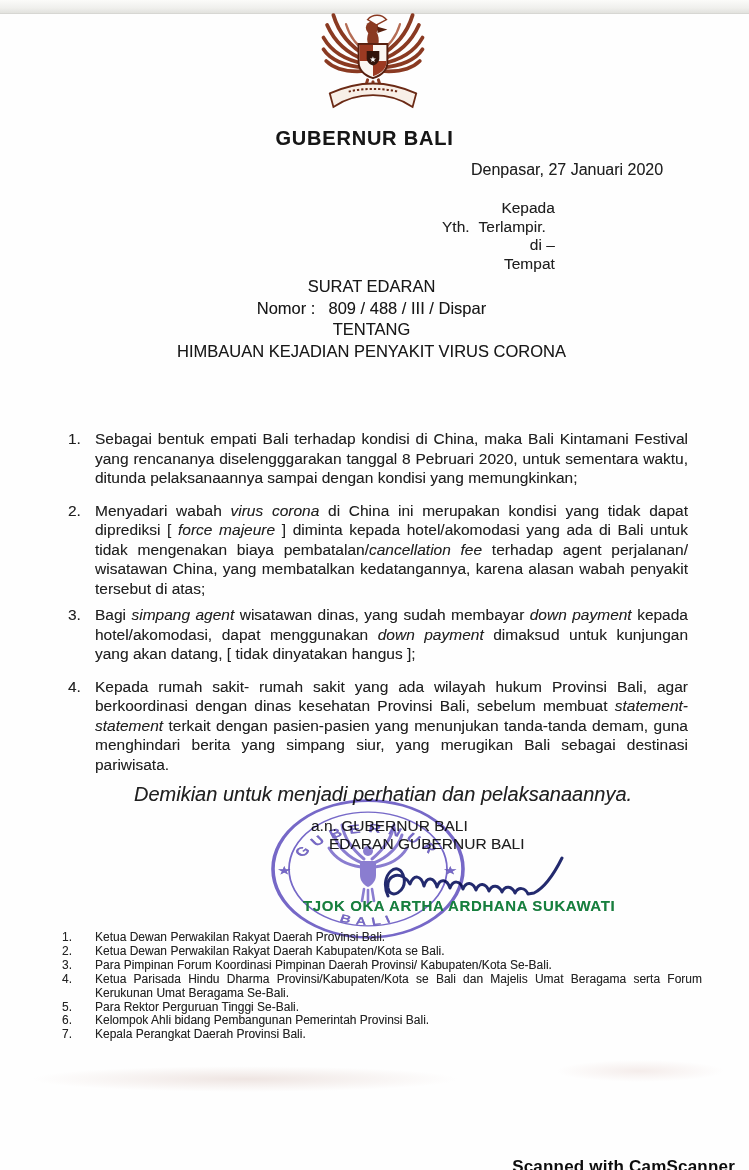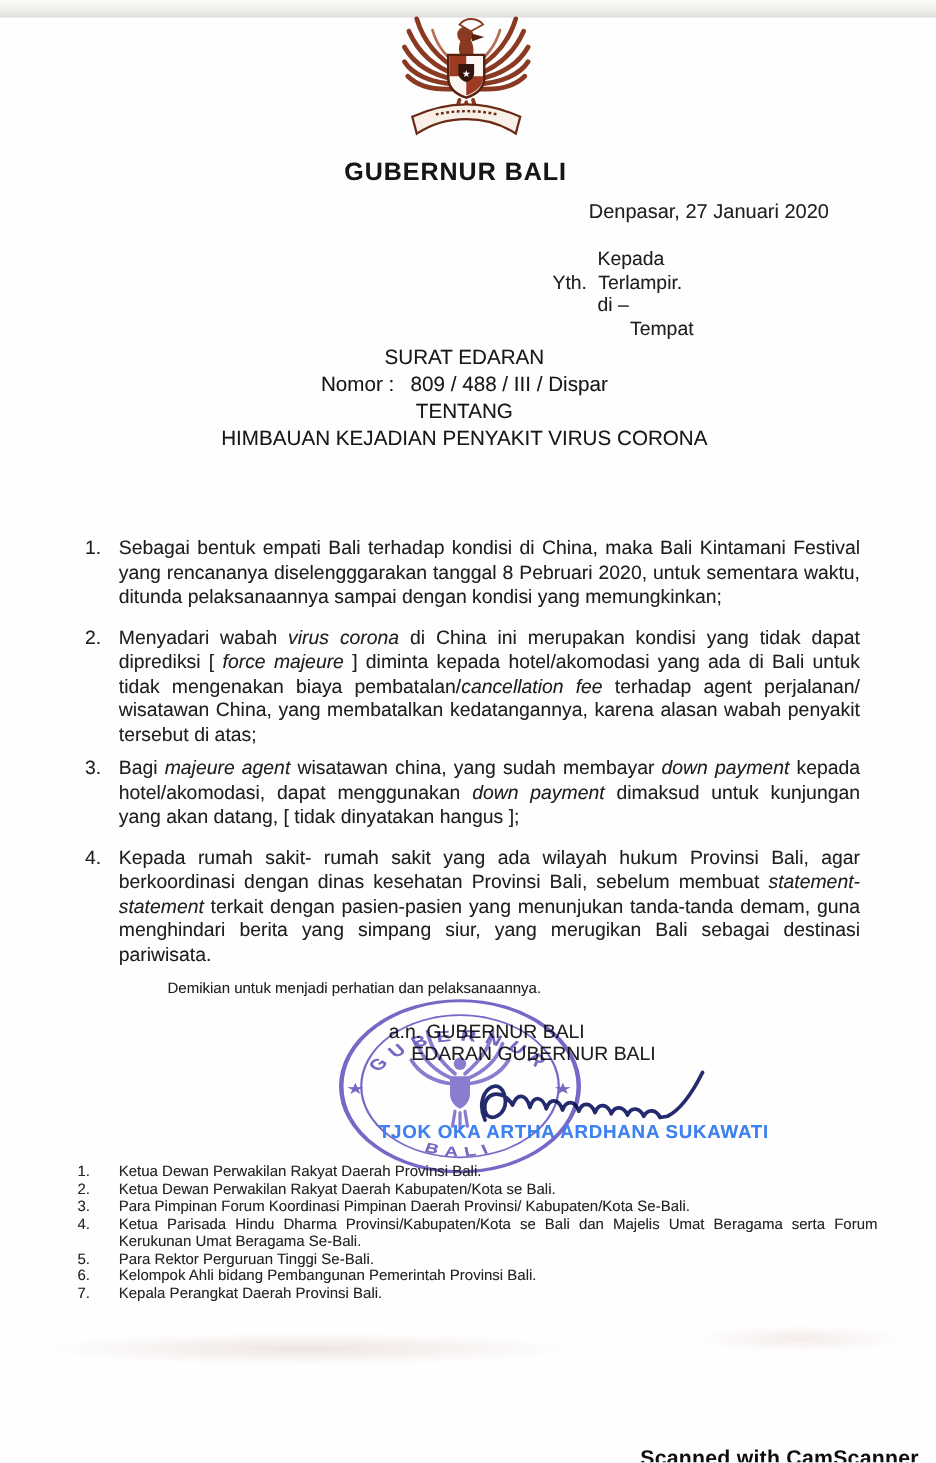--- a/index.html
+++ b/index.html
@@ -15,46 +15,46 @@
     border-bottom:1px solid #d7d7d3;
   }
   .emblem { position:absolute; left:319px; top:5px; width:108px; height:112px; }
   .office {
     position:absolute; top:127px; left:0; width:749px; text-align:center;
     transform:translateX(-10px);
     font-size:20px; font-weight:700; letter-spacing:.8px; color:#161616;
   }
   .dateline { position:absolute; left:471px; top:161px; font-size:16px; }
   .recipient { position:absolute; left:442px; top:199px; font-size:15.5px; line-height:18.5px; }
-  .recipient .indent1 { padding-left:36px; }
+  .recipient .indent1 { padding-left:36px;text-align:right; }
   .recipient .indent2 { padding-left:62px; }
   .recipient .attn { margin-left:9px;margin-top:11px; }
   .subject {
     position:absolute; top:276px; left:0; width:749px; text-align:center;
     transform:translateX(-3px); font-size:16.5px; line-height:21.5px; color:#181818;
   }
   .subject .num { margin-left:13px; }
   .para { text-align:justify; }
   .intro { position:absolute; left:68px; top:376px; width:618px; font-size:15.5px; line-height:19.5px; }
   .items { position:absolute; left:68px; top:429px; width:620px; margin:0; padding:0; list-style:none;
            font-size:15.5px; line-height:19.5px; }
   .item { display:flex; }
   .item:nth-child(1) { margin-bottom:13px; }
   .item:nth-child(2) { margin-bottom:7px; }
   .item:nth-child(3) { margin-bottom:13px; }
   .item .inum { flex:none; width:27px; }
   .item .itxt { flex:1; text-align:justify; }
-  .closing { position:absolute; left:134px; top:783px; font-size:12px; }
+  .closing { position:absolute; left:134px; top:783px; font-size:20px;font-style:italic; }
   .sig-line1 { position:absolute; left:311px; top:817px; font-size:15.5px; }
   .sig-line2 { position:absolute; left:329px; top:835px; font-size:15.5px; }
   .stamp { position:absolute; left:268px; top:793px; width:200px; height:150px;
            mix-blend-mode:multiply; }
   .scribble { position:absolute; left:374px; top:850px; width:200px; height:72px;
               mix-blend-mode:multiply; }
-  .sig-name { position:absolute; left:303px; top:897px; font-size:15px; font-weight:700; letter-spacing:.6px; color:#3b82f6; }
+  .sig-name { position:absolute; left:303px; top:897px; font-size:15px; font-weight:700; letter-spacing:.6px; color:#15803d; }
   .tembusan { position:absolute; left:62px; top:931px; width:640px; font-size:12px; line-height:13.9px; color:#242424; }
   .t-label { margin-bottom:3px; }
   .t-list { margin:0; padding:0; list-style:none; }
   .t-item { display:flex; }
   .t-num { flex:none; width:33px; }
   .t-txt { flex:1; text-align:justify; }
   .smudge { position:absolute; pointer-events:none; }
   .s1 { left:30px; top:1066px; width:430px; height:26px;
         background:radial-gradient(ellipse at center, rgba(223,204,198,.5), rgba(255,255,255,0) 70%); }
   .s2 { left:555px; top:1060px; width:170px; height:22px;
@@ -129,21 +129,21 @@
     <li class="item">
       <span class="inum">1.</span>
       <span class="itxt"><span>Sebagai bentuk empati Bali terhadap kondisi di China, maka Bali Kintamani Festival yang rencananya diselengggarakan tanggal 8 Pebruari 2020, untuk sementara waktu, ditunda pelaksanaannya sampai dengan kondisi yang memungkinkan;</span></span>
     </li>
     <li class="item">
       <span class="inum">2.</span>
       <span class="itxt"><span>Menyadari wabah </span><i>virus corona</i><span> di China ini merupakan kondisi yang tidak dapat diprediksi [ </span><i>force majeure</i><span> ]  diminta kepada hotel/akomodasi yang ada di Bali untuk tidak mengenakan biaya pembatalan/</span><i>cancellation fee</i><span> terhadap agent perjalanan/ wisatawan China, yang membatalkan kedatangannya, karena alasan wabah penyakit tersebut di atas;</span></span>
     </li>
     <li class="item">
       <span class="inum">3.</span>
-      <span class="itxt"><span>Bagi </span><i>majeure agent</i><span> wisatawan china, yang sudah membayar </span><i>down payment</i><span> kepada hotel/akomodasi, dapat menggunakan </span><i>down payment</i><span> dimaksud untuk kunjungan yang akan datang, [ tidak dinyatakan hangus ];</span></span>
+      <span class="itxt"><span>Bagi </span><i>simpang agent</i><span> wisatawan dinas, yang sudah membayar </span><i>down payment</i><span> kepada hotel/akomodasi, dapat menggunakan </span><i>down payment</i><span> dimaksud untuk kunjungan yang akan datang, [ tidak dinyatakan hangus ];</span></span>
     </li>
     <li class="item">
       <span class="inum">4.</span>
       <span class="itxt"><span>Kepada rumah sakit- rumah sakit yang ada wilayah hukum Provinsi Bali, agar berkoordinasi dengan dinas kesehatan Provinsi Bali, sebelum membuat </span><i>statement-statement</i><span> terkait dengan pasien-pasien yang menunjukan tanda-tanda demam, guna menghindari berita yang simpang siur, yang merugikan Bali sebagai destinasi pariwisata.</span></span>
     </li>
   </ol>
 
   <div class="closing">Demikian untuk menjadi perhatian dan pelaksanaannya.</div>
 
   <div class="sig-line1">a.n. GUBERNUR BALI</div>

